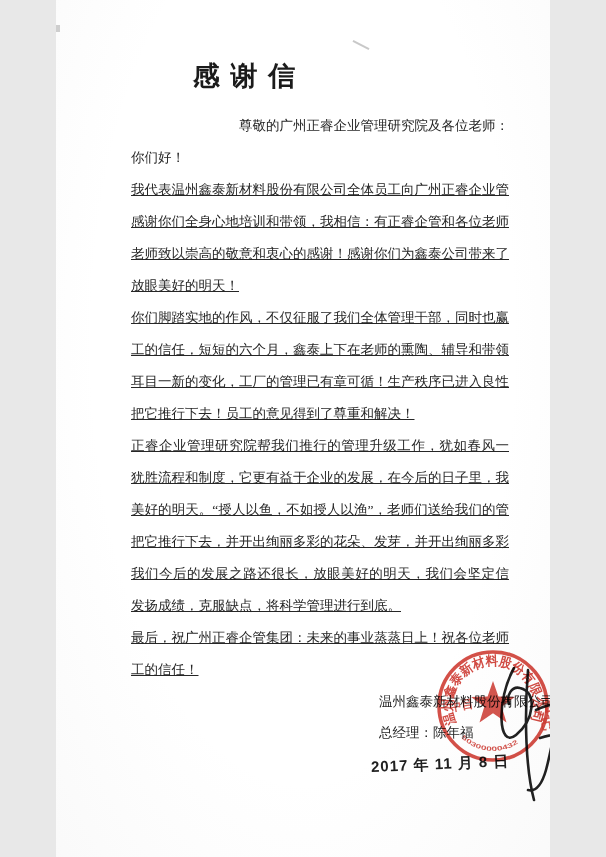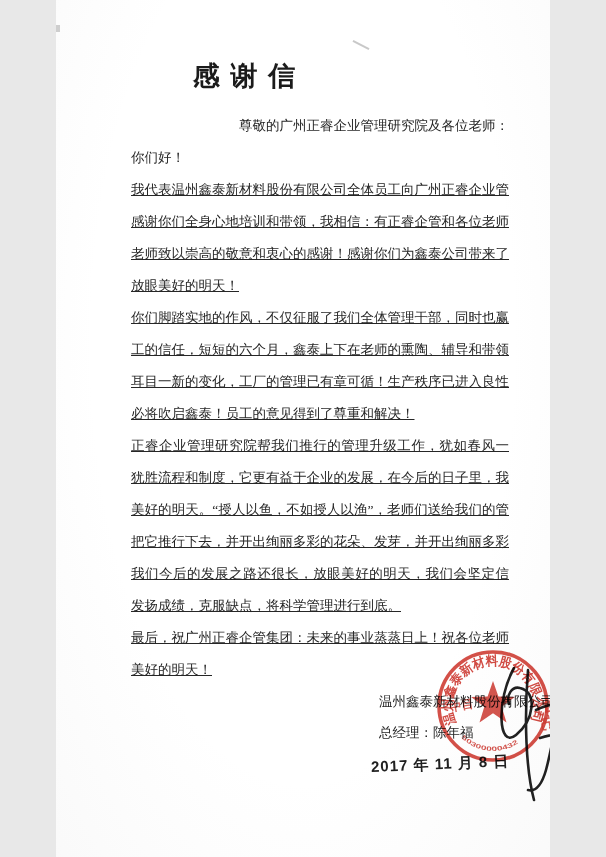--- a/index.html
+++ b/index.html
@@ -109,35 +109,35 @@
           <div class="para">
             <div class="line">我代表温州鑫泰新材料股份有限公司全体员工向广州正睿企业管理研究院及各位</div>
             <div class="line">感谢你们全身心地培训和带领，我相信：有正睿企管和各位老师的相伴，鑫泰的</div>
             <div class="line">老师致以崇高的敬意和衷心的感谢！感谢你们为鑫泰公司带来了科学的管理模式，</div>
             <div class="line last">放眼美好的明天！</div>
           </div>
           <div class="para">
             <div class="line">你们脚踏实地的作风，不仅征服了我们全体管理干部，同时也赢得了鑫泰基层员</div>
             <div class="line">工的信任，短短的六个月，鑫泰上下在老师的熏陶、辅导和带领下，发生了令人</div>
             <div class="line">耳目一新的变化，工厂的管理已有章可循！生产秩序已进入良性循环！员工的生</div>
-            <div class="line last">必将吹启鑫泰！员工的意见得到了尊重和解决！</div>
+            <div class="line last">把它推行下去！员工的意见得到了尊重和解决！</div>
           </div>
           <div class="para">
             <div class="line">正睿企业管理研究院帮我们推行的管理升级工作，犹如春风一缕，必将吹启鑫泰</div>
             <div class="line">犹胜流程和制度，它更有益于企业的发展，在今后的日子里，我们会一如既往地</div>
             <div class="line">美好的明天。“授人以鱼，不如授人以渔”，老师们送给我们的管理理念和方法，</div>
             <div class="line last">把它推行下去，并开出绚丽多彩的花朵、发芽，并开出绚丽多彩的花朵。</div>
           </div>
           <div class="para">
             <div class="line">我们今后的发展之路还很长，放眼美好的明天，我们会坚定信念，以科学的精神，</div>
             <div class="line last">发扬成绩，克服缺点，将科学管理进行到底。</div>
           </div>
           <div class="para">
             <div class="line">最后，祝广州正睿企管集团：未来的事业蒸蒸日上！祝各位老师鹏程万里，取得更</div>
-            <div class="line last">美好的明天！</div>
+            <div class="line last">工的信任！</div>
           </div>
         </div>
     </div>
     <div class="sig-block">
       <div class="sig-company">温州鑫泰新材料股份有限公司</div>
       <div class="sig-signer">总经理：陈年福</div>
       <div class="sig-date">2017 年 11 月 8 日</div>
     </div>
   </div>
 

